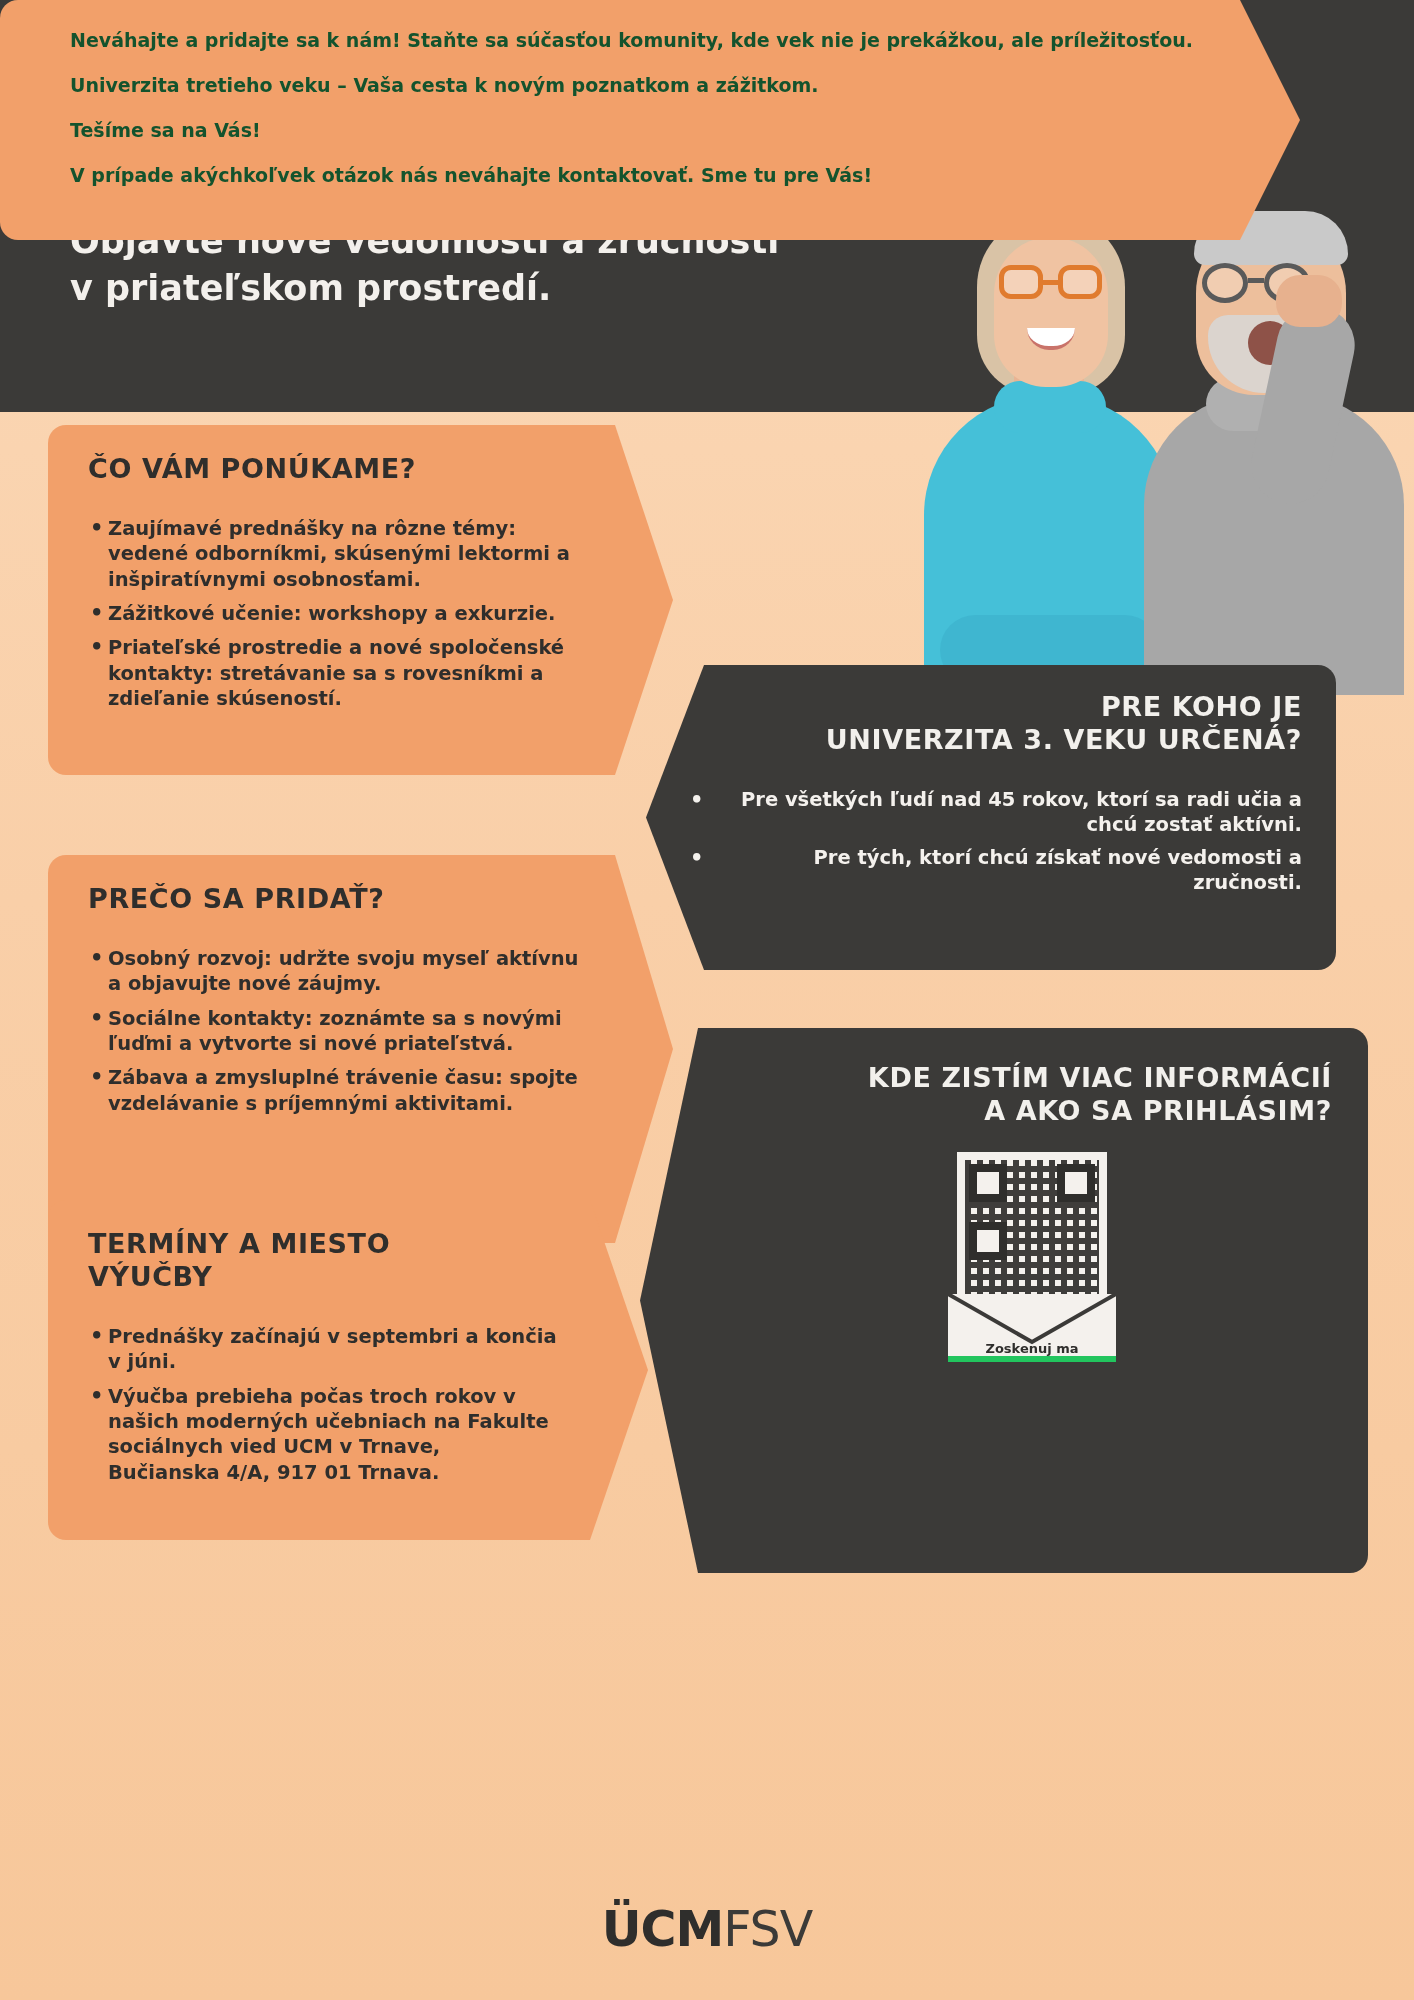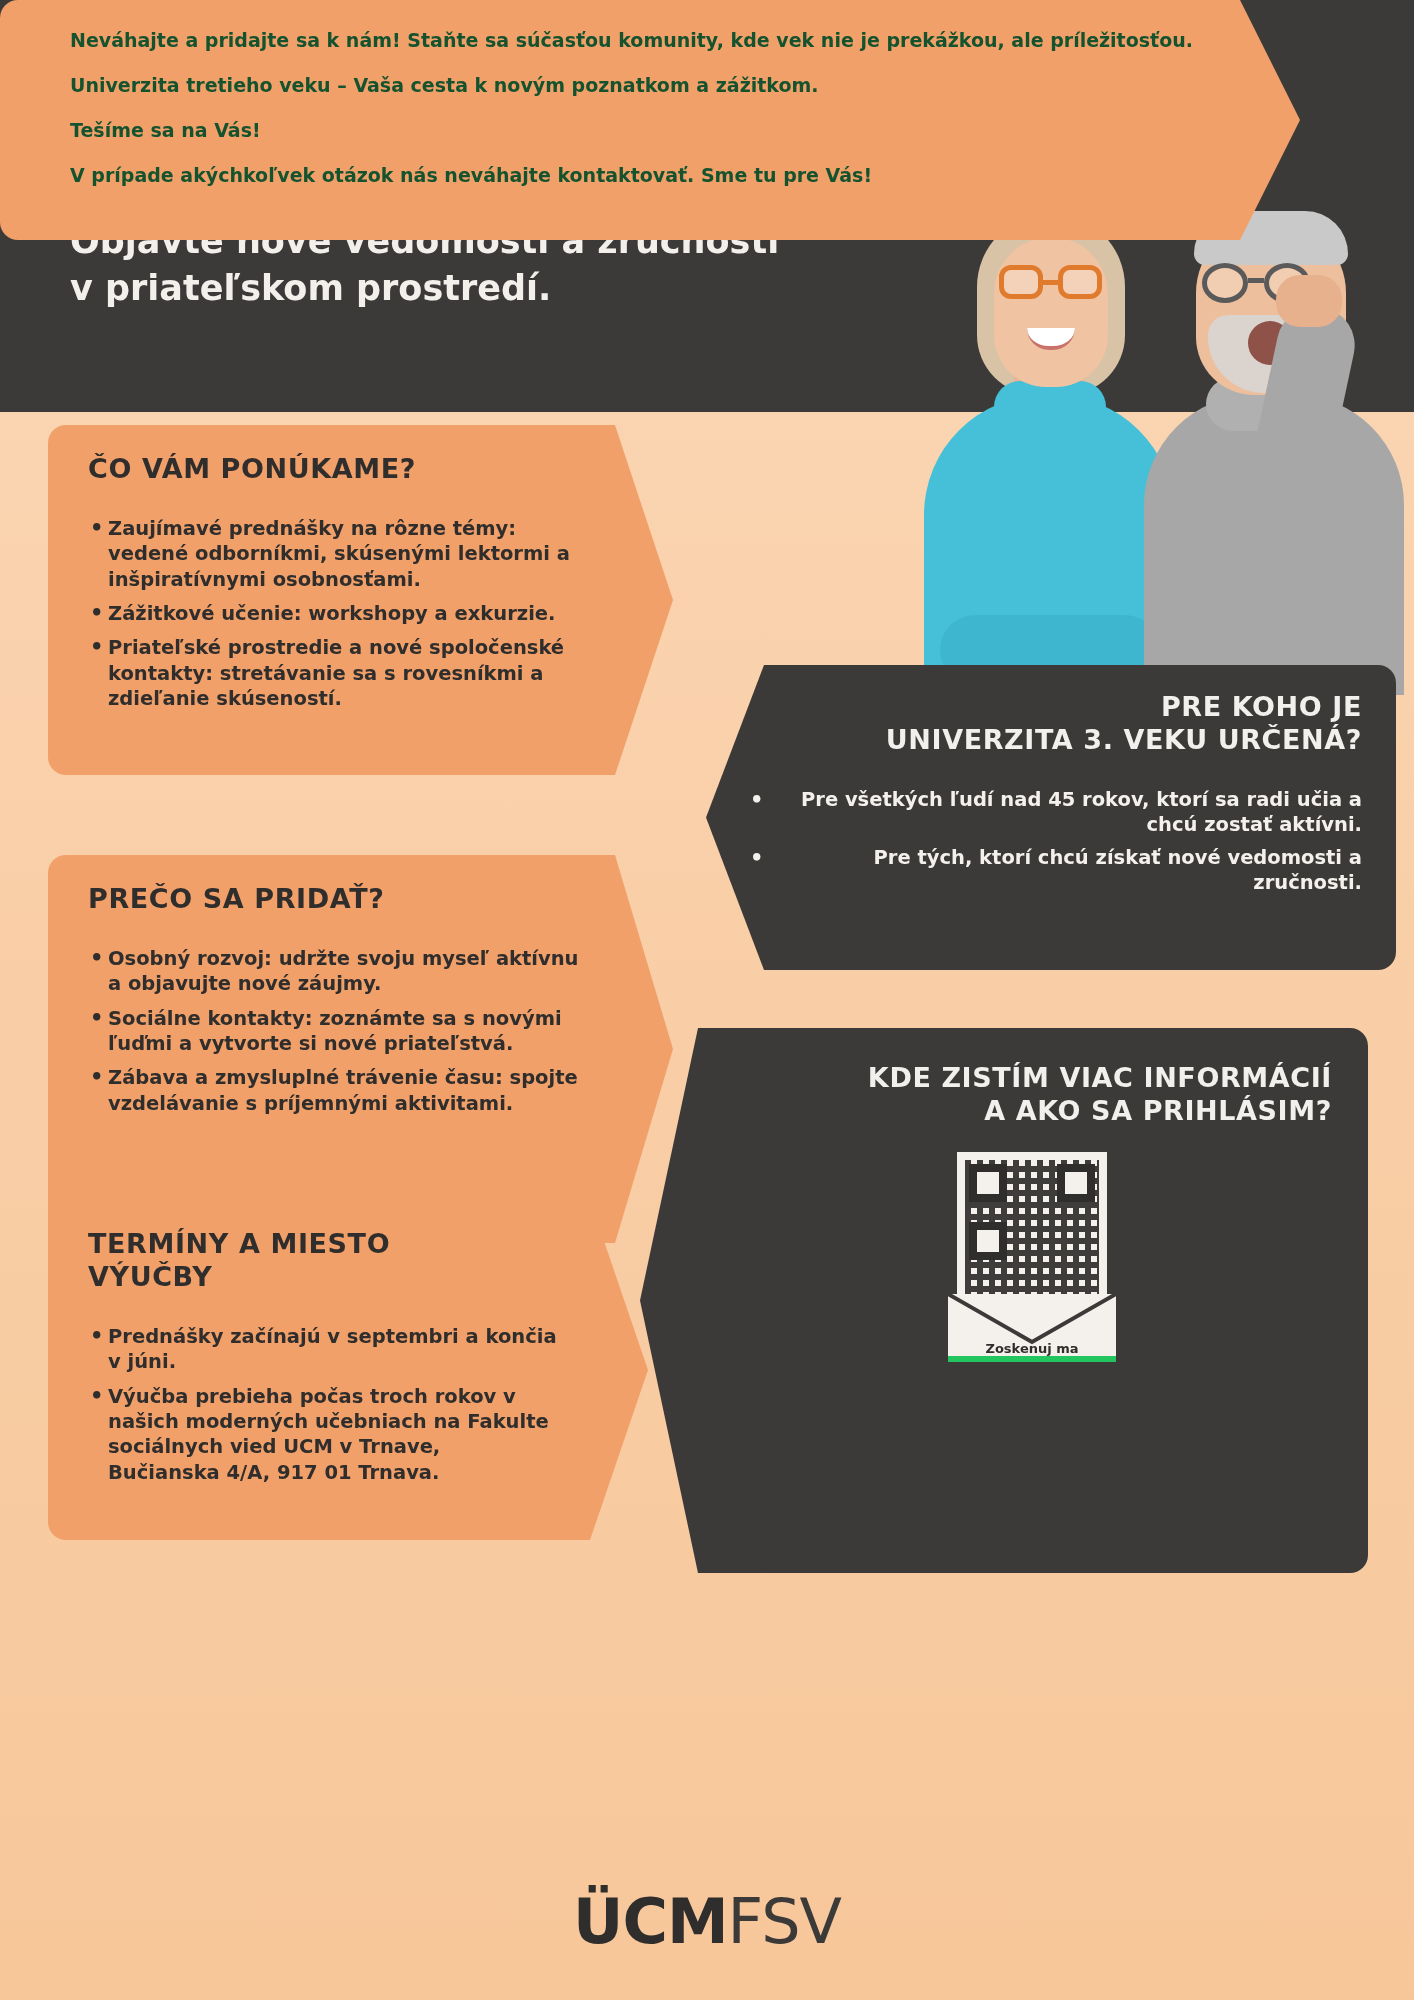--- a/index.html
+++ b/index.html
@@ -234,21 +234,21 @@
   ul.p-list.right li::before {
     left: -42px;
     top: 0;
   }
 
   
   #panel-offer { left: 48px; top: 425px; width: 625px; height: 350px; padding: 28px 90px 26px 40px; }
   #panel-why   { left: 48px; top: 855px; width: 625px; height: 388px; padding: 28px 90px 26px 40px; }
   #panel-terms { left: 48px; top: 1200px; width: 600px; height: 340px; padding: 28px 90px 26px 40px; }
 
-  #panel-forwhom { left: 706px; top: 665px; width: 690px; height: 305px; padding: 26px 34px 26px 86px; }
+  #panel-forwhom { left: 646px; top: 665px; width: 690px; height: 305px; padding: 26px 34px 26px 86px; }
   #panel-info    { left: 640px; top: 1028px; width: 728px; height: 545px; padding: 34px 36px 26px 92px; }
 
   .title-right { text-align: right; }
 
   .info-lines { margin-top: 24px; }
   .info-lines li { font-size: 20px; }
 
   .qr-wrap {
     margin-top: 26px;
     display: flex;
@@ -315,21 +315,21 @@
     line-height: 1.32;
     margin-bottom: 20px;
   }
   #panel-footer p:last-child { margin-bottom: 0; }
 
   
   .logo {
     position: absolute;
     left: 0; right: 0; bottom: 42px;
     text-align: center;
-    font-size: 62px;
+    font-size: 49px;
     font-weight: 800;
     letter-spacing: -1px;
     color: #2f2e2c;
   }
   .logo .fsv { font-weight: 400; color: #3b3a38; }
   .umlaut {
     position: relative;
     display: inline-block;
   }
 </style>

